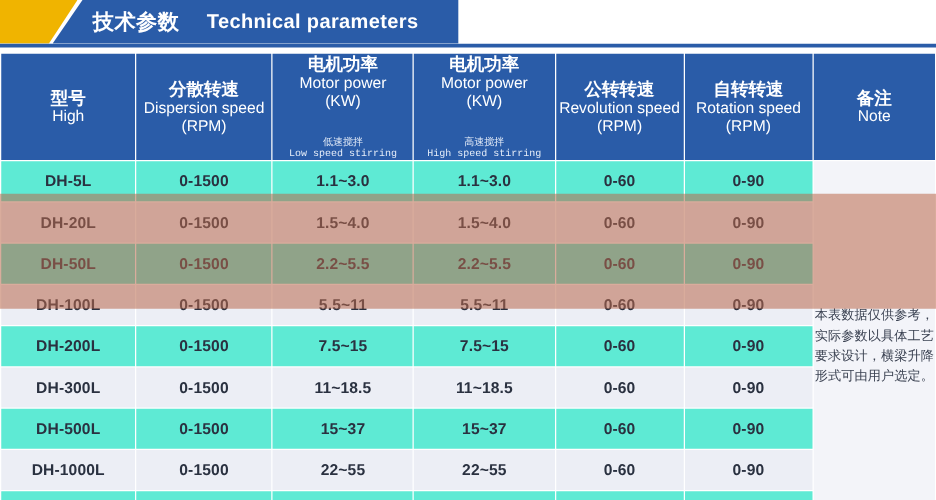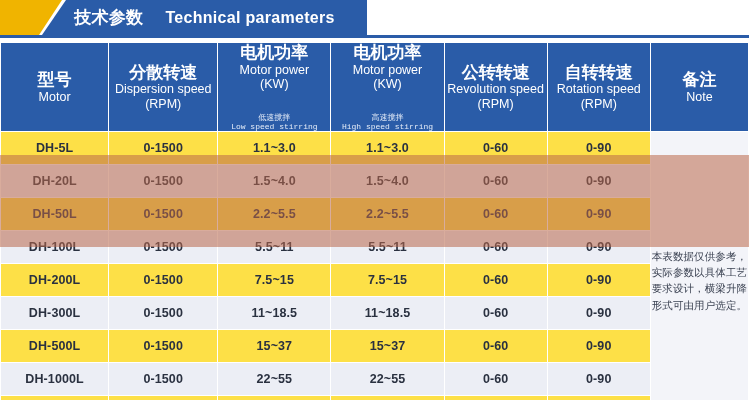--- a/index.html
+++ b/index.html
@@ -106,21 +106,21 @@
   thead th {
     background: #2a5ca8;
     color: #ffffff;
     height: 78px;
     font-weight: normal;
     line-height: 1.16;
     font-size: 11.5px;
   }
   thead th .hcn {
     display: block;
-    font-size: 17px;
+    font-size: 14px;
     font-weight: bold;
   }
   thead th .hen {
     display: block;
     font-size: 12.5px;
   }
   thead th .sub-cn {
     display: block;
     font-size: 8px;
     margin-top: 21px;
@@ -130,21 +130,21 @@
     display: block;
     font-size: 8px;
     color: #e4ecf8;
     font-family: Liberation Mono, monospace;
   }
 
   tbody td {
     height: 32px;
     font-size: 12.5px;
     color: #2a3140;
-    background: #fde047;
+    background: #5eead4;
     font-weight: bold;
     letter-spacing: 0.1px;
   }
   tbody tr.alt td { background: #eceef5; margin-left: 20px; }
 
   td.note-cell {
     background: #f3f4f9 !important;
     font-size: 10.5px;
     font-weight: normal;
     color: #3b4252;
@@ -214,21 +214,21 @@
           <col class="c-lsp">
           <col class="c-hsp">
         <col class="c-rev">
           <col class="c-rot">
           <col class="c-note">
       </colgroup>
       <thead>
         <tr>
           <th>
             <span class="hcn">型号</span>
-            <span class="hen">Motor</span>
+            <span class="hen">High</span>
           </th>
           <th>
             <span class="hcn">分散转速</span>
             <span class="hen">Dispersion speed</span>
             <span class="hen">(RPM)</span>
           </th>
           <th>
             <span class="hcn">电机功率</span>
             <span class="hen">Motor power</span>
             <span class="hen">(KW)</span>

